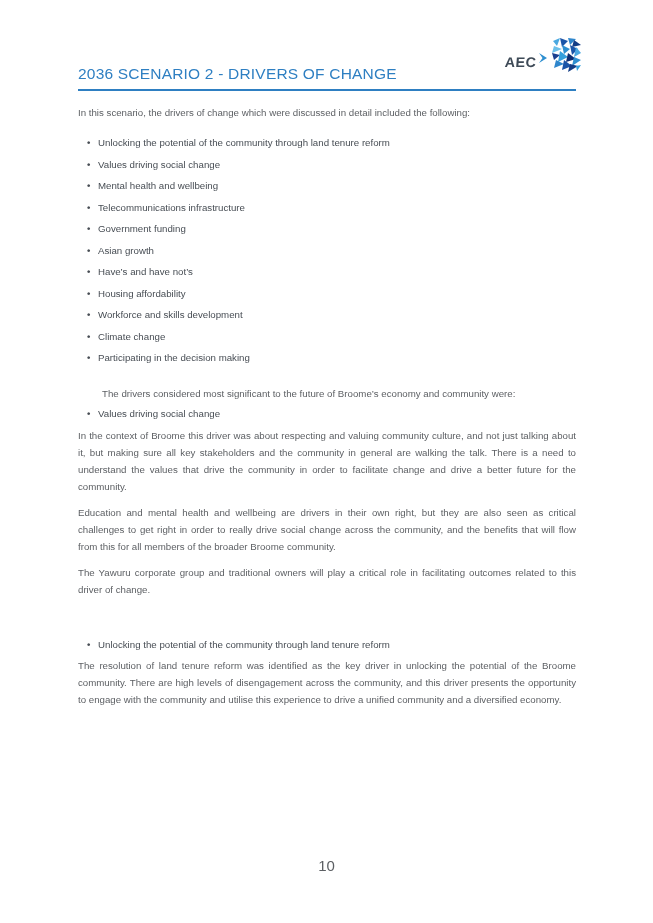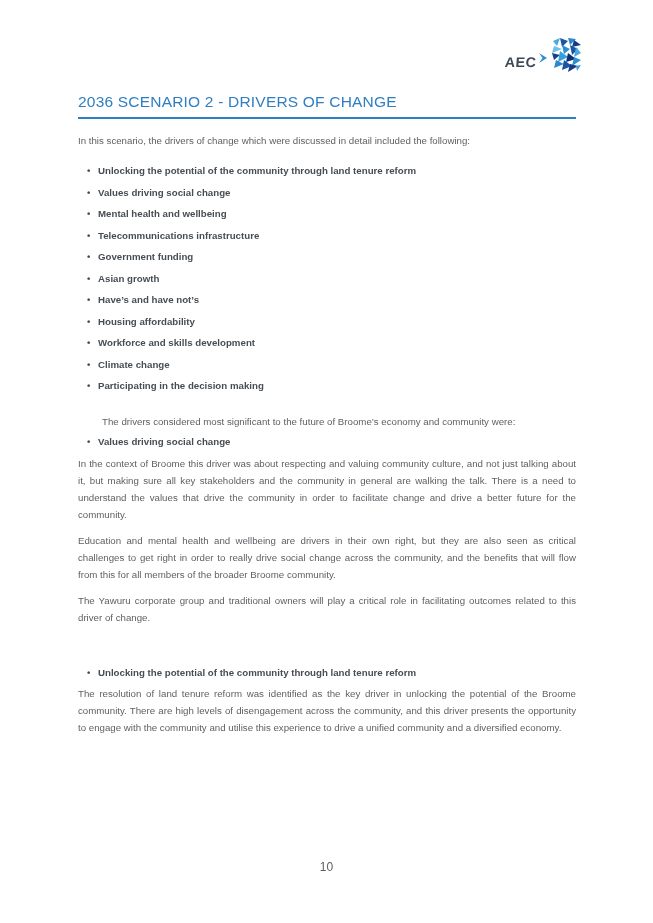--- a/index.html
+++ b/index.html
@@ -34,21 +34,21 @@
     color: #3e4a57;
     line-height: 1;
     padding-bottom: 3px;
     transform: scaleX(1.02) skewX(-4deg);
   }
   .logo-mark { display: block; }
   
   .content {
     position: absolute;
     left: 78px;
-    top: 92px;
+    top: 64px;
     width: 498px;
   }
   .doc-title {
     color: #2e7fc2;
     font-size: 15.5px;
     font-weight: normal;
     letter-spacing: 0.2px;
     line-height: 20px;
     padding-bottom: 5px;
     border-bottom: 2px solid #2e7fc2;
@@ -65,21 +65,21 @@
   ul.drivers {
     list-style: none;
     margin: 13px 0 19px 0;
   }
   ul.drivers li,
   .bullet-heading {
     position: relative;
     padding-left: 20px;
     font-size: 9.7px;
     line-height: 17px;
-    font-weight: bold;
+    font-weight: normal;
     color: #474d54;
   }
   ul.drivers li { margin-bottom: 4.5px; }
   ul.drivers li::before,
   .bullet-heading::before {
     content: "\2022";
     position: absolute;
     left: 9px;
     top: 0;
     font-weight: bold;
@@ -88,21 +88,21 @@
   .bullet-heading { margin-bottom: 4.5px; }
   .sig-intro { margin-top: 19px; margin-bottom: 3px; margin-left: 24px; }
   .section-2 { margin-top: 38px; }
   
   .footer-pagenum {
     position: absolute;
     bottom: 49px;
     left: 0;
     width: 100%;
     text-align: center;
-    font-size: 12px;
+    font-size: 15px;
     color: #5c5f63;
   }
 </style>
 </head>
 <body>
 
 <div class="page">
 
   <div class="logo">
     <span class="logo-text">AEC</span>

